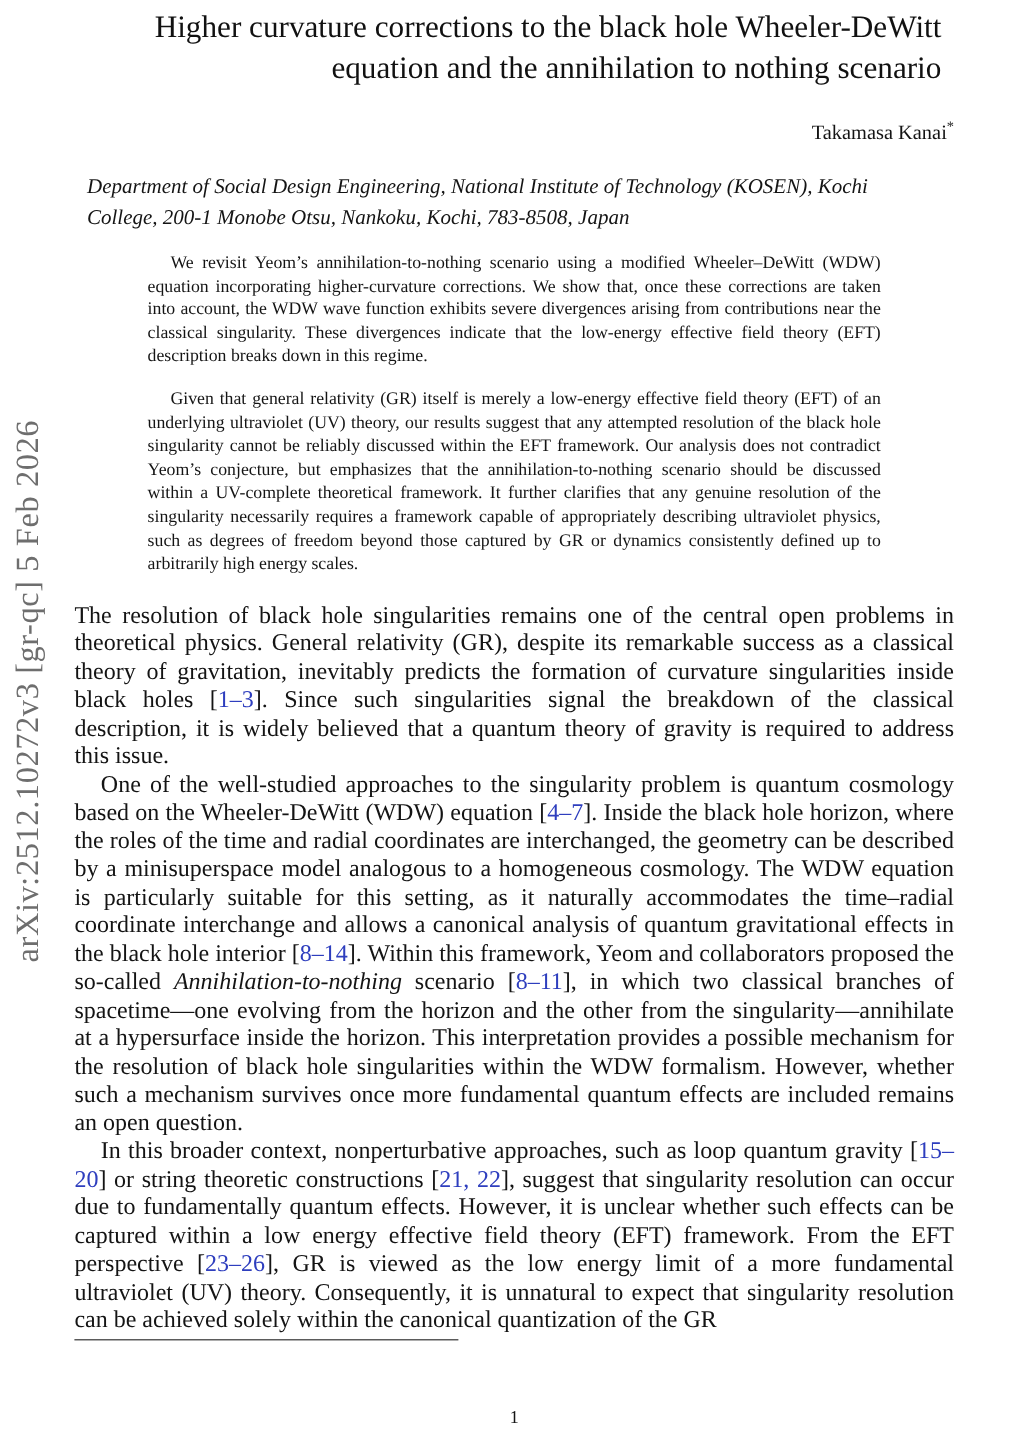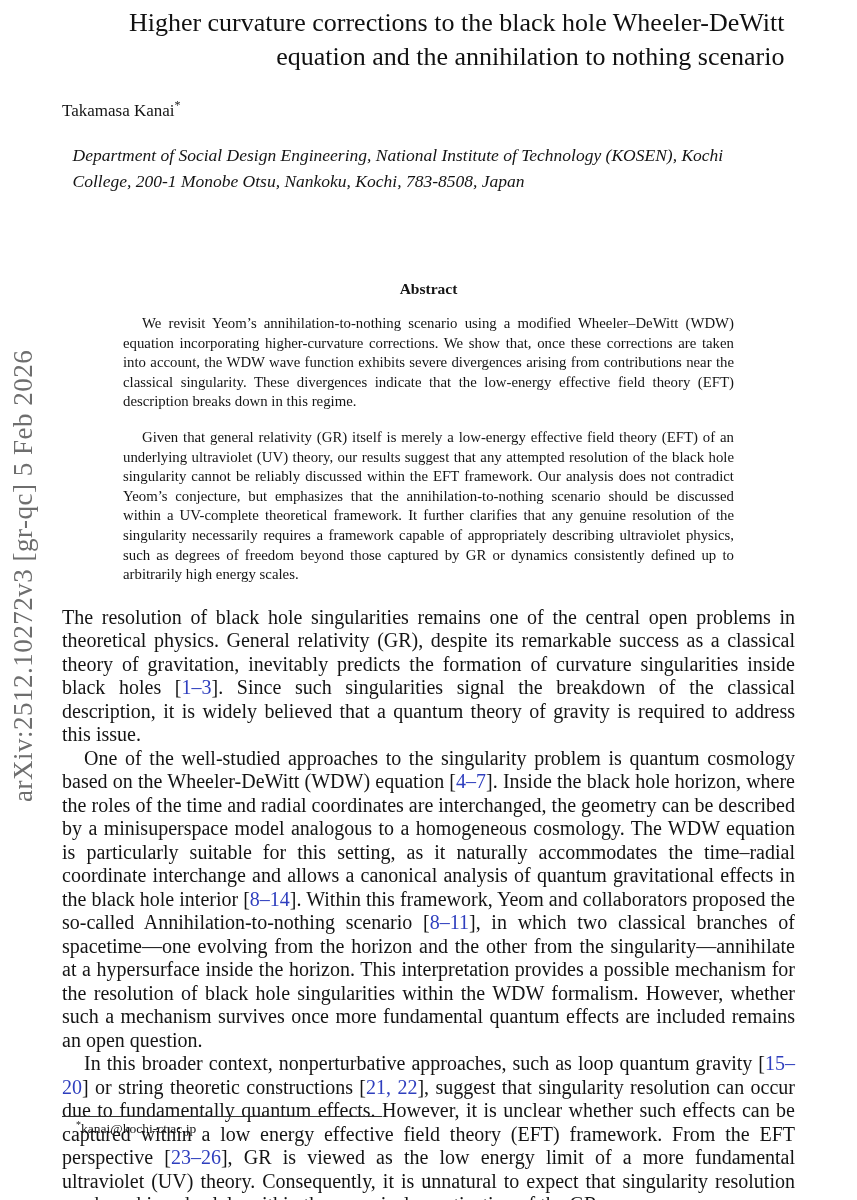--- a/index.html
+++ b/index.html
@@ -22,21 +22,21 @@
     color:#6e6e6e;
     white-space:nowrap;
     text-align:center;
   }
   .content{position:absolute;left:62px;top:0;width:733px;}
   .paper-title{
     margin:6px auto 0;width:712px;
     font-size:26px;font-weight:normal;line-height:1.3;
     text-align:right;color:#111;
   }
-  .author-line{margin-top:27px;text-align:left;font-size:17px;}
+  .author-line{margin-top:27px;text-align:right;font-size:17px;}
   .author-mark{font-size:12px;vertical-align:super;line-height:0;}
   .affiliation{
     margin:21px auto 0;width:712px;
     font-style:italic;font-size:17.5px;line-height:1.5;
     text-align:left;
   }
   .abstract-heading{
     margin-top:86px;text-align:center;
     font-size:15.5px;font-weight:bold;
   }
@@ -52,21 +52,21 @@
   }
   .section-heading .sec-num{margin-right:18px;}
   .body-text{
     margin-top:21px;
     font-size:20px;line-height:23.5px;
     text-align:justify;
   }
   .body-text p{margin:0;}
   .body-text p.indent{text-indent:22px;}
   .cite{color:#2e3ebe;}
-  .it{}
+  .it{font-style:italic;}
   .footnote-block{position:absolute;left:62px;top:1116px;width:733px;}
   .footnote-rule{width:320px;border-top:1px solid #333;height:0;}
   .footnote-text{margin:4px 0 0 14px;font-size:13.5px;}
   .footnote-mark{font-size:10px;vertical-align:super;line-height:0;}
   .page-number{
     position:absolute;left:62px;top:1174px;width:733px;
     text-align:center;font-size:15px;
   }
 </style>
 </head>
@@ -79,38 +79,34 @@
   <div class="content">
 
     <h1 class="paper-title">Higher curvature corrections to the black hole Wheeler-DeWitt equation and the annihilation to nothing scenario</h1>
 
     <div class="author-line">
       <span>Takamasa Kanai</span><span class="author-mark">*</span>
     </div>
 
     <div class="affiliation">Department of Social Design Engineering, National Institute of Technology (KOSEN), Kochi College, 200-1 Monobe Otsu, Nankoku, Kochi, 783-8508, Japan</div>
 
-    <div class="abstract-heading">Abstract</div>
 
     <div class="abstract-body">
         <p>We revisit Yeom’s annihilation-to-nothing scenario using a modified Wheeler–DeWitt (WDW) equation incorporating higher-curvature corrections.  We show that, once these corrections are taken into account, the WDW wave function exhibits severe divergences arising from contributions near the classical singularity.  These divergences indicate that the low-energy effective field theory (EFT) description breaks down in this regime.</p>
         <p>Given that general relativity (GR) itself is merely a low-energy effective field theory (EFT) of an underlying ultraviolet (UV) theory, our results suggest that any attempted resolution of the black hole singularity cannot be reliably discussed within the EFT framework.  Our analysis does not contradict Yeom’s conjecture, but emphasizes that the annihilation-to-nothing scenario should be discussed within a UV-complete theoretical framework.  It further clarifies that any genuine resolution of the singularity necessarily requires a framework capable of appropriately describing ultraviolet physics, such as degrees of freedom beyond those captured by GR or dynamics consistently defined up to arbitrarily high energy scales.</p>
       </div>
 
 
     <div class="body-text">
         <p><span>The resolution of black hole singularities remains one of the central open problems in theoretical physics.  General relativity (GR), despite its remarkable success as a classical theory of gravitation, inevitably predicts the formation of curvature singularities inside black holes [</span><span class="cite" style="color: rgb(46, 62, 190);">1–3</span><span>].  Since such singularities signal the breakdown of the classical description, it is widely believed that a quantum theory of gravity is required to address this issue.</span></p>
         <p class="indent"><span>One of the well-studied approaches to the singularity problem is quantum cosmology based on the Wheeler-DeWitt (WDW) equation [</span><span class="cite" style="color: rgb(46, 62, 190);">4–7</span><span>].  Inside the black hole horizon, where the roles of the time and radial coordinates are interchanged, the geometry can be described by a minisuperspace model analogous to a homogeneous cosmology.  The WDW equation is particularly suitable for this setting, as it naturally accommodates the time–radial coordinate interchange and allows a canonical analysis of quantum gravitational effects in the black hole interior [</span><span class="cite" style="color: rgb(46, 62, 190);">8–14</span><span>].  Within this framework, Yeom and collaborators proposed the so-called </span><span class="it">Annihilation-to-nothing</span><span> scenario [</span><span class="cite" style="color: rgb(46, 62, 190);">8–11</span><span>], in which two classical branches of spacetime—one evolving from the horizon and the other from the singularity—annihilate at a hypersurface inside the horizon.  This interpretation provides a possible mechanism for the resolution of black hole singularities within the WDW formalism.  However, whether such a mechanism survives once more fundamental quantum effects are included remains an open question.</span></p>
         <p class="indent"><span>In this broader context, nonperturbative approaches, such as loop quantum gravity [</span><span class="cite" style="color: rgb(46, 62, 190);">15–20</span><span>] or string theoretic constructions [</span><span class="cite" style="color: rgb(46, 62, 190);">21, 22</span><span>], suggest that singularity resolution can occur due to fundamentally quantum effects.  However, it is unclear whether such effects can be captured within a low energy effective field theory (EFT) framework.  From the EFT perspective [</span><span class="cite" style="color: rgb(46, 62, 190);">23–26</span><span>], GR is viewed as the low energy limit of a more fundamental ultraviolet (UV) theory.  Consequently, it is unnatural to expect that singularity resolution can be achieved solely within the canonical quantization of the GR</span></p>
       </div>
 
   </div>
 
   <div class="footnote-block">
     <div class="footnote-rule"></div>
-    <p class="footnote-text">
-      <span class="footnote-mark">*</span><span>kanai@kochi-ct.ac.jp</span>
-    </p>
   </div>
 
   <div class="page-number">1</div>
 
 </div>
 
 </body></html>

